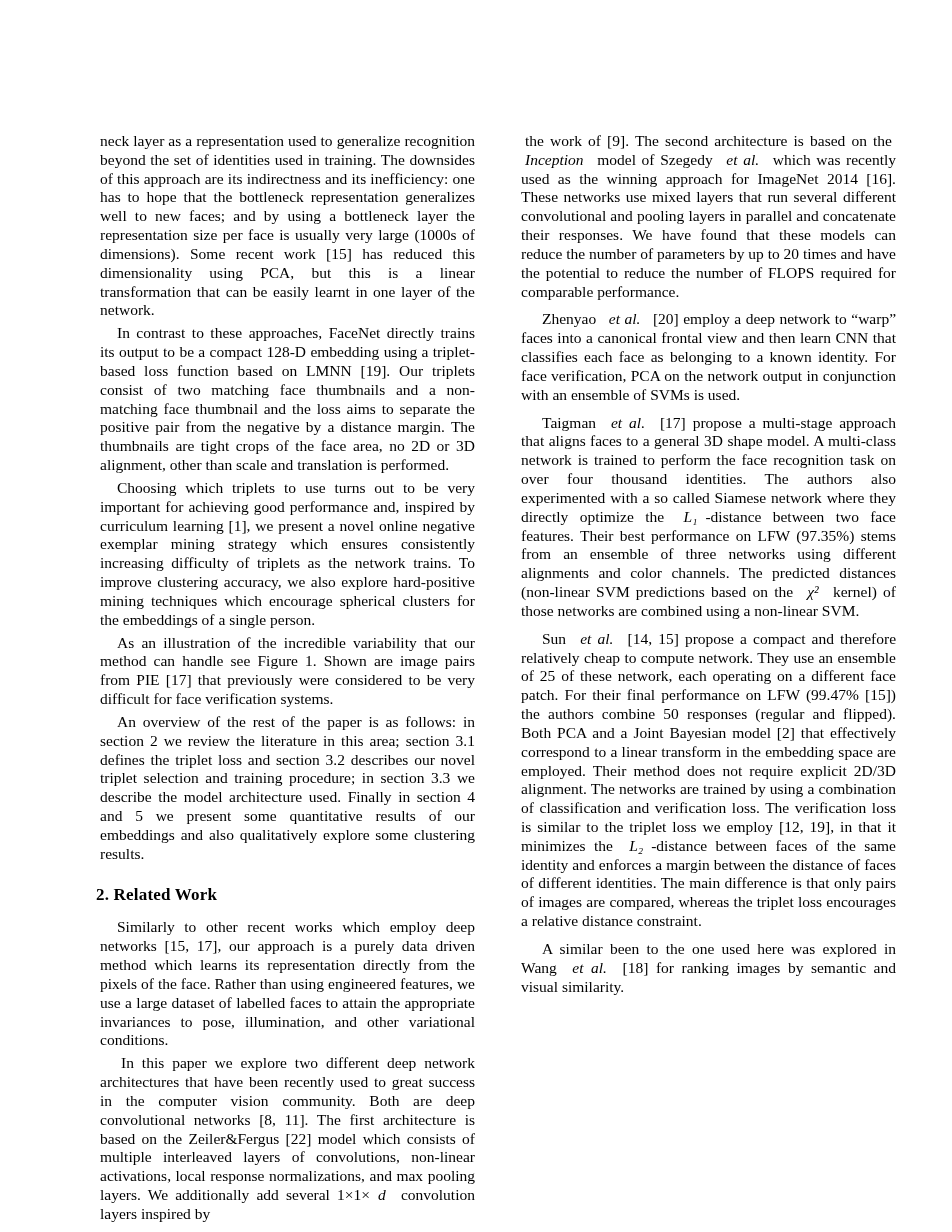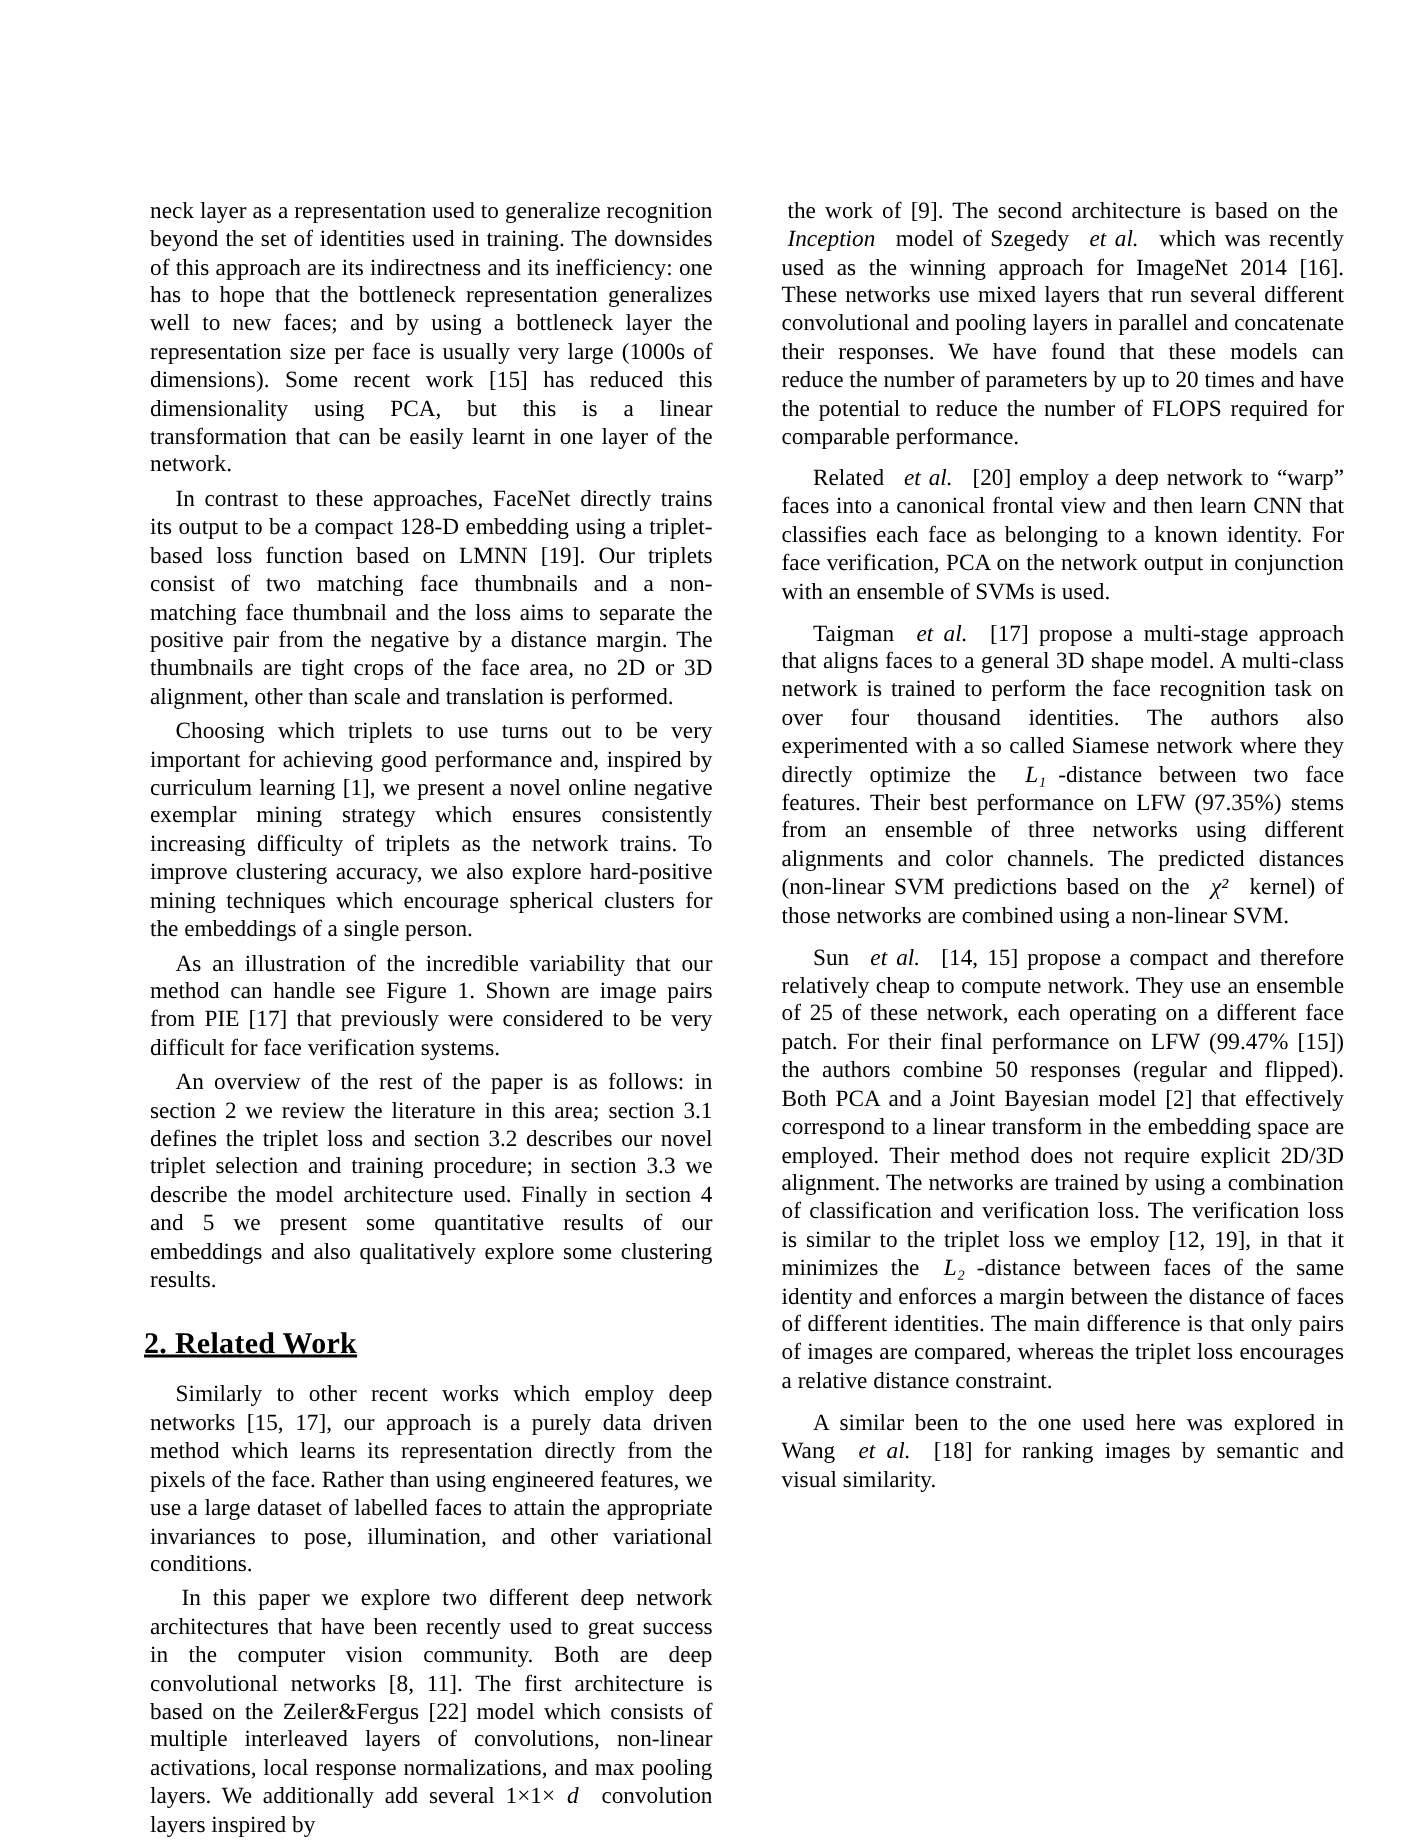--- a/index.html
+++ b/index.html
@@ -24,25 +24,24 @@
     font-size: 15.5px;
     line-height: 1.215;
     text-align: justify;
     text-indent: 17px;
     hyphens: auto;
     -webkit-hyphens: auto;
   }
   .col p.noindent { text-indent: 0; }
   .col-right p { margin-bottom: 9px; }
   .col h2 {
-    font-size: 20px;
+    font-size: 17px;
     font-weight: bold;
     margin: 22px 0 13px 0;
     letter-spacing: 0.2px;
-    text-decoration: underline;
   }
   em { font-style: italic; }
 </style>
 </head>
 <body>
 
 <div class="page">
 
   <div class="col col-left">
     <p class="noindent">neck layer as a representation used to generalize recognition beyond the set of identities used in training. The downsides of this approach are its indirectness and its inefficiency: one has to hope that the bottleneck representation generalizes well to new faces; and by using a bottleneck layer the representation size per face is usually very large (1000s of dimensions). Some recent work [15] has reduced this dimensionality using PCA, but this is a linear transformation that can be easily learnt in one layer of the network.</p>
@@ -50,19 +49,19 @@
     <p>Choosing which triplets to use turns out to be very important for achieving good performance and, inspired by curriculum learning [1], we present a novel online negative exemplar mining strategy which ensures consistently increasing difficulty of triplets as the network trains. To improve clustering accuracy, we also explore hard-positive mining techniques which encourage spherical clusters for the embeddings of a single person.</p>
     <p>As an illustration of the incredible variability that our method can handle see Figure 1. Shown are image pairs from PIE [17] that previously were considered to be very difficult for face verification systems.</p>
     <p>An overview of the rest of the paper is as follows: in section 2 we review the literature in this area; section 3.1 defines the triplet loss and section 3.2 describes our novel triplet selection and training procedure; in section 3.3 we describe the model architecture used. Finally in section 4 and 5 we present some quantitative results of our embeddings and also qualitatively explore some clustering results.</p>
     <h2>2. Related Work</h2>
     <p>Similarly to other recent works which employ deep networks [15, 17], our approach is a purely data driven method which learns its representation directly from the pixels of the face. Rather than using engineered features, we use a large dataset of labelled faces to attain the appropriate invariances to pose, illumination, and other variational conditions.</p>
     <p><span>In this paper we explore two different deep network architectures that have been recently used to great success in the computer vision community. Both are deep convolutional networks [8, 11]. The first architecture is based on the Zeiler&amp;Fergus [22] model which consists of multiple interleaved layers of convolutions, non-linear activations, local response normalizations, and max pooling layers. We additionally add several 1×1×</span><em>d</em><span> convolution layers inspired by</span></p>
   </div>
 
   <div class="col col-right">
     <p class="noindent"><span>the work of [9]. The second architecture is based on the </span><em>Inception</em><span> model of Szegedy </span><em>et al.</em><span> which was recently used as the winning approach for ImageNet 2014 [16]. These networks use mixed layers that run several different convolutional and pooling layers in parallel and concatenate their responses. We have found that these models can reduce the number of parameters by up to 20 times and have the potential to reduce the number of FLOPS required for comparable performance.</span></p>
-    <p><span>Related </span><em>et al.</em><span> [20] employ a deep network to “warp” faces into a canonical frontal view and then learn CNN that classifies each face as belonging to a known identity. For face verification, PCA on the network output in conjunction with an ensemble of SVMs is used.</span></p>
+    <p><span>Zhenyao </span><em>et al.</em><span> [20] employ a deep network to “warp” faces into a canonical frontal view and then learn CNN that classifies each face as belonging to a known identity. For face verification, PCA on the network output in conjunction with an ensemble of SVMs is used.</span></p>
     <p><span>Taigman </span><em>et al.</em><span> [17] propose a multi-stage approach that aligns faces to a general 3D shape model. A multi-class network is trained to perform the face recognition task on over four thousand identities. The authors also experimented with a so called Siamese network where they directly optimize the </span><em>L₁</em><span>-distance between two face features. Their best performance on LFW (97.35%) stems from an ensemble of three networks using different alignments and color channels. The predicted distances (non-linear SVM predictions based on the </span><em>χ²</em><span> kernel) of those networks are combined using a non-linear SVM.</span></p>
     <p><span>Sun </span><em>et al.</em><span> [14, 15] propose a compact and therefore relatively cheap to compute network. They use an ensemble of 25 of these network, each operating on a different face patch. For their final performance on LFW (99.47% [15]) the authors combine 50 responses (regular and flipped). Both PCA and a Joint Bayesian model [2] that effectively correspond to a linear transform in the embedding space are employed. Their method does not require explicit 2D/3D alignment. The networks are trained by using a combination of classification and verification loss. The verification loss is similar to the triplet loss we employ [12, 19], in that it minimizes the </span><em>L₂</em><span>-distance between faces of the same identity and enforces a margin between the distance of faces of different identities. The main difference is that only pairs of images are compared, whereas the triplet loss encourages a relative distance constraint.</span></p>
     <p><span>A similar been to the one used here was explored in Wang </span><em>et al.</em><span> [18] for ranking images by semantic and visual similarity.</span></p>
   </div>
 
 </div>
 
 </body></html>

